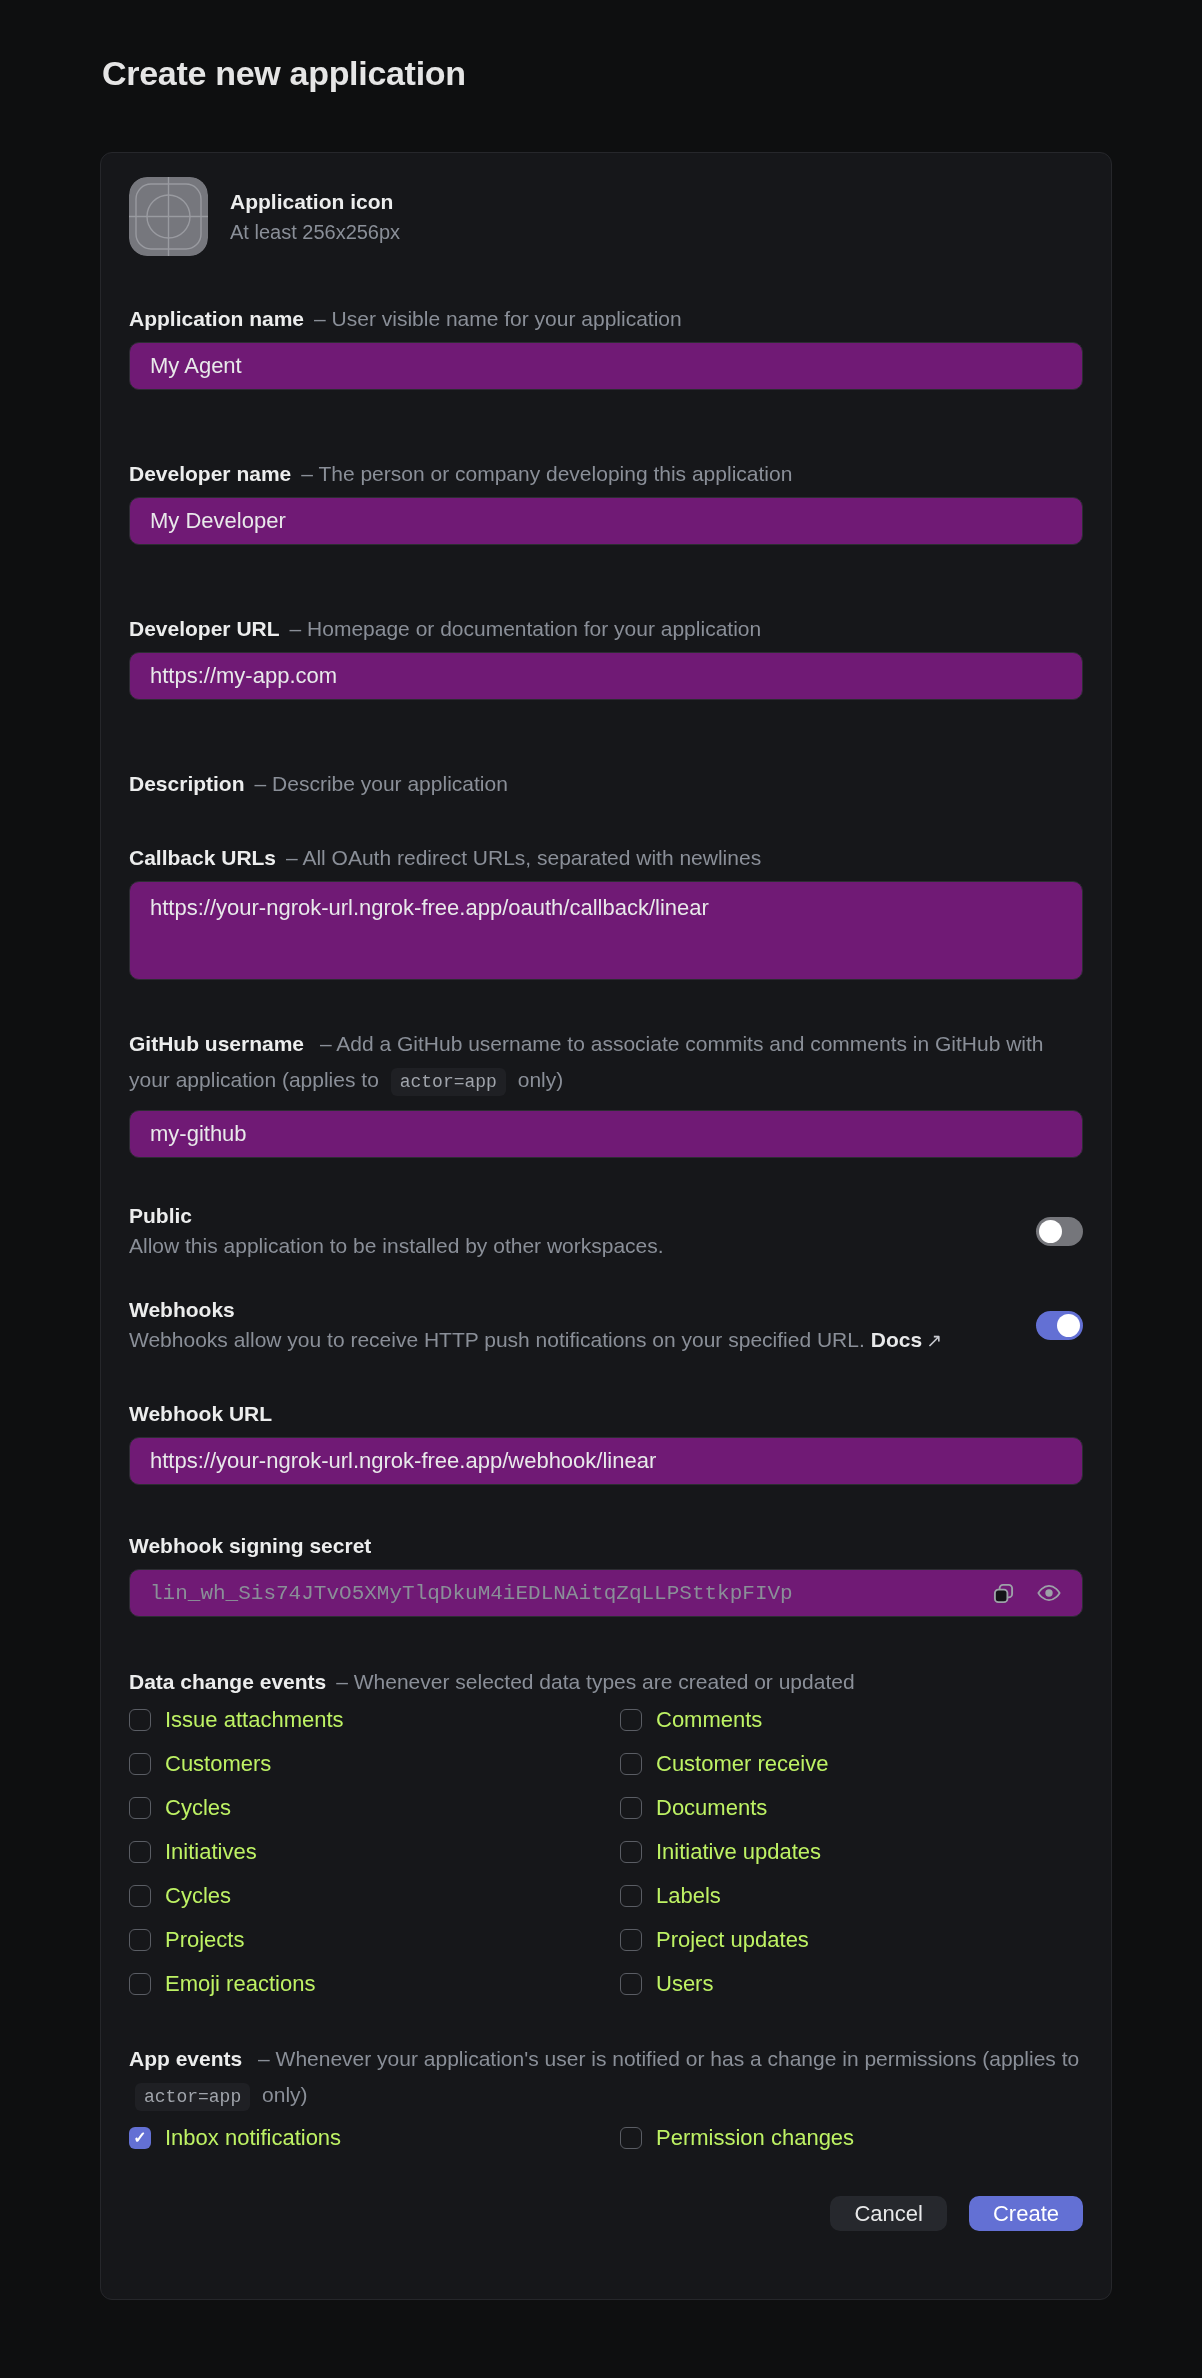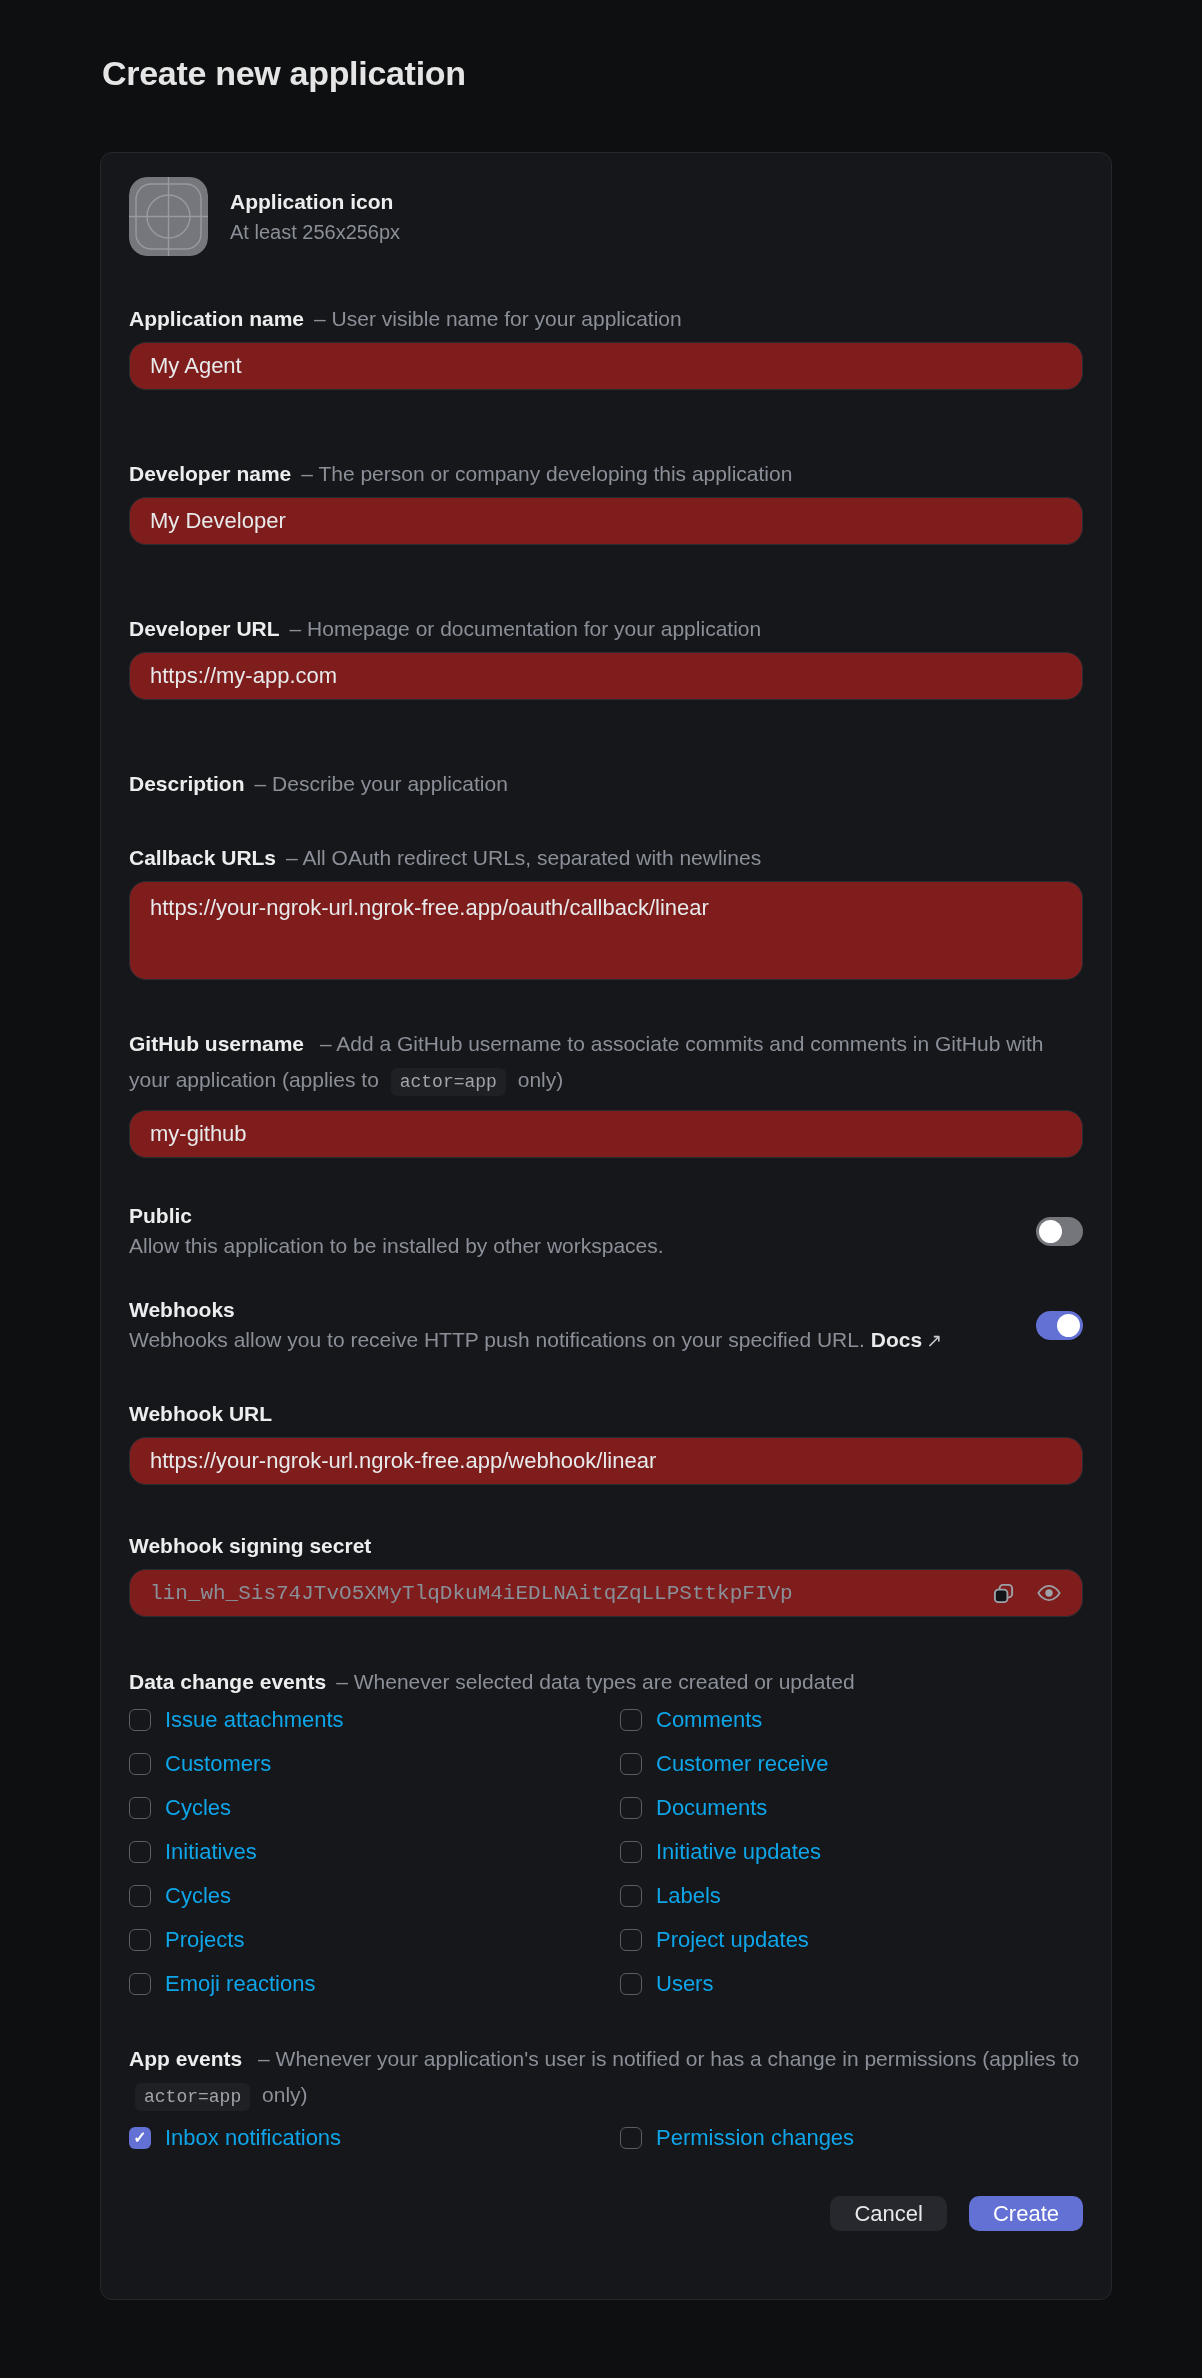--- a/index.html
+++ b/index.html
@@ -39,23 +39,23 @@
   .fdesc2 { color:#8a8f98; font-weight:400; }
   .code-chip {
     font-family:"Liberation Mono", monospace;
     font-size:18px; color:#a0a4ab;
     background:#1f2024; border-radius:6px;
     padding:4px 9px; margin:0 6px;
     white-space:nowrap;
   }
   .tinput, .tarea {
     margin-top:10px; width:100%;
-    background:#7f1d1d;
+    background:#701a75;
     border:1px solid #2c2d32;
-    border-radius:17px;
+    border-radius:10px;
     color:#e8e9ea; font-size:22px;
     font-family:"Liberation Sans", sans-serif;
     padding:0 20px; outline:none; display:block;
   }
   .tinput { height:48px; }
   .tarea  { height:99px; padding-top:12px; resize:none; line-height:28px; }
 
   
   .toggle-row { display:flex; align-items:center; justify-content:space-between; }
   .toggle-row .txt { max-width:880px; }
@@ -89,21 +89,21 @@
   .check-col  { display:flex; flex-direction:column; }
   .check-row  { display:flex; align-items:center; height:22px; margin-bottom:22px; cursor:pointer; }
   .check-row:last-child { margin-bottom:0; }
   .cb {
     width:22px; height:22px; border-radius:6px;
     border:1.5px solid #5a5d64; background:transparent;
     flex:0 0 auto; display:flex; align-items:center; justify-content:center;
   }
   .cb.checked { border:none; background:#6370d4; }
   .cb .mark { color:#ffffff; font-size:16px; font-weight:700; line-height:1; }
-  .cb-label { font-size:22px; color:#0ea5e9; margin-left:14px; line-height:22px; }
+  .cb-label { font-size:22px; color:#bef264; margin-left:14px; line-height:22px; }
 
   
   .btn-row { display:flex; justify-content:flex-end; gap:22px; margin-top:47px; }
   .btn {
     height:35px; border:none; border-radius:10px;
     padding:0 24px; font-size:22px; font-weight:500;
     font-family:"Liberation Sans", sans-serif; cursor:pointer;
   }
   .btn.cancel { background:#26282d; color:#e8e9ea; }
   .btn.create { background:#6370d4; color:#ffffff; }

